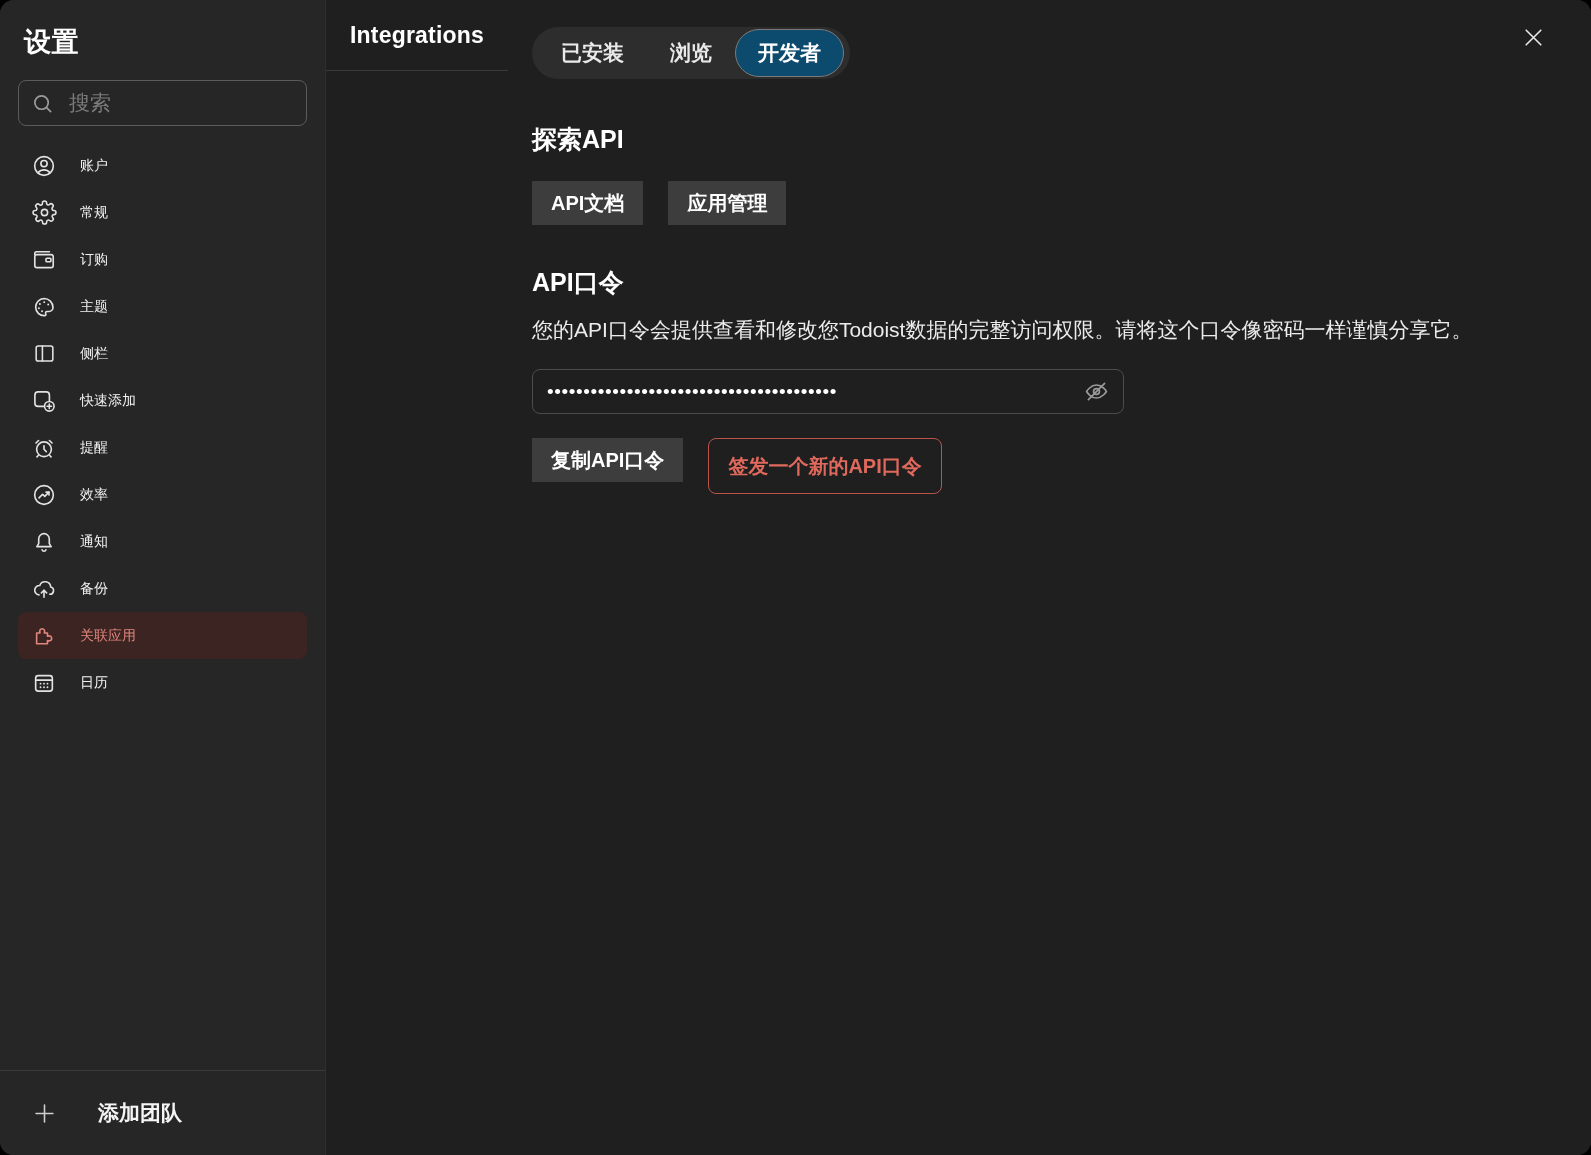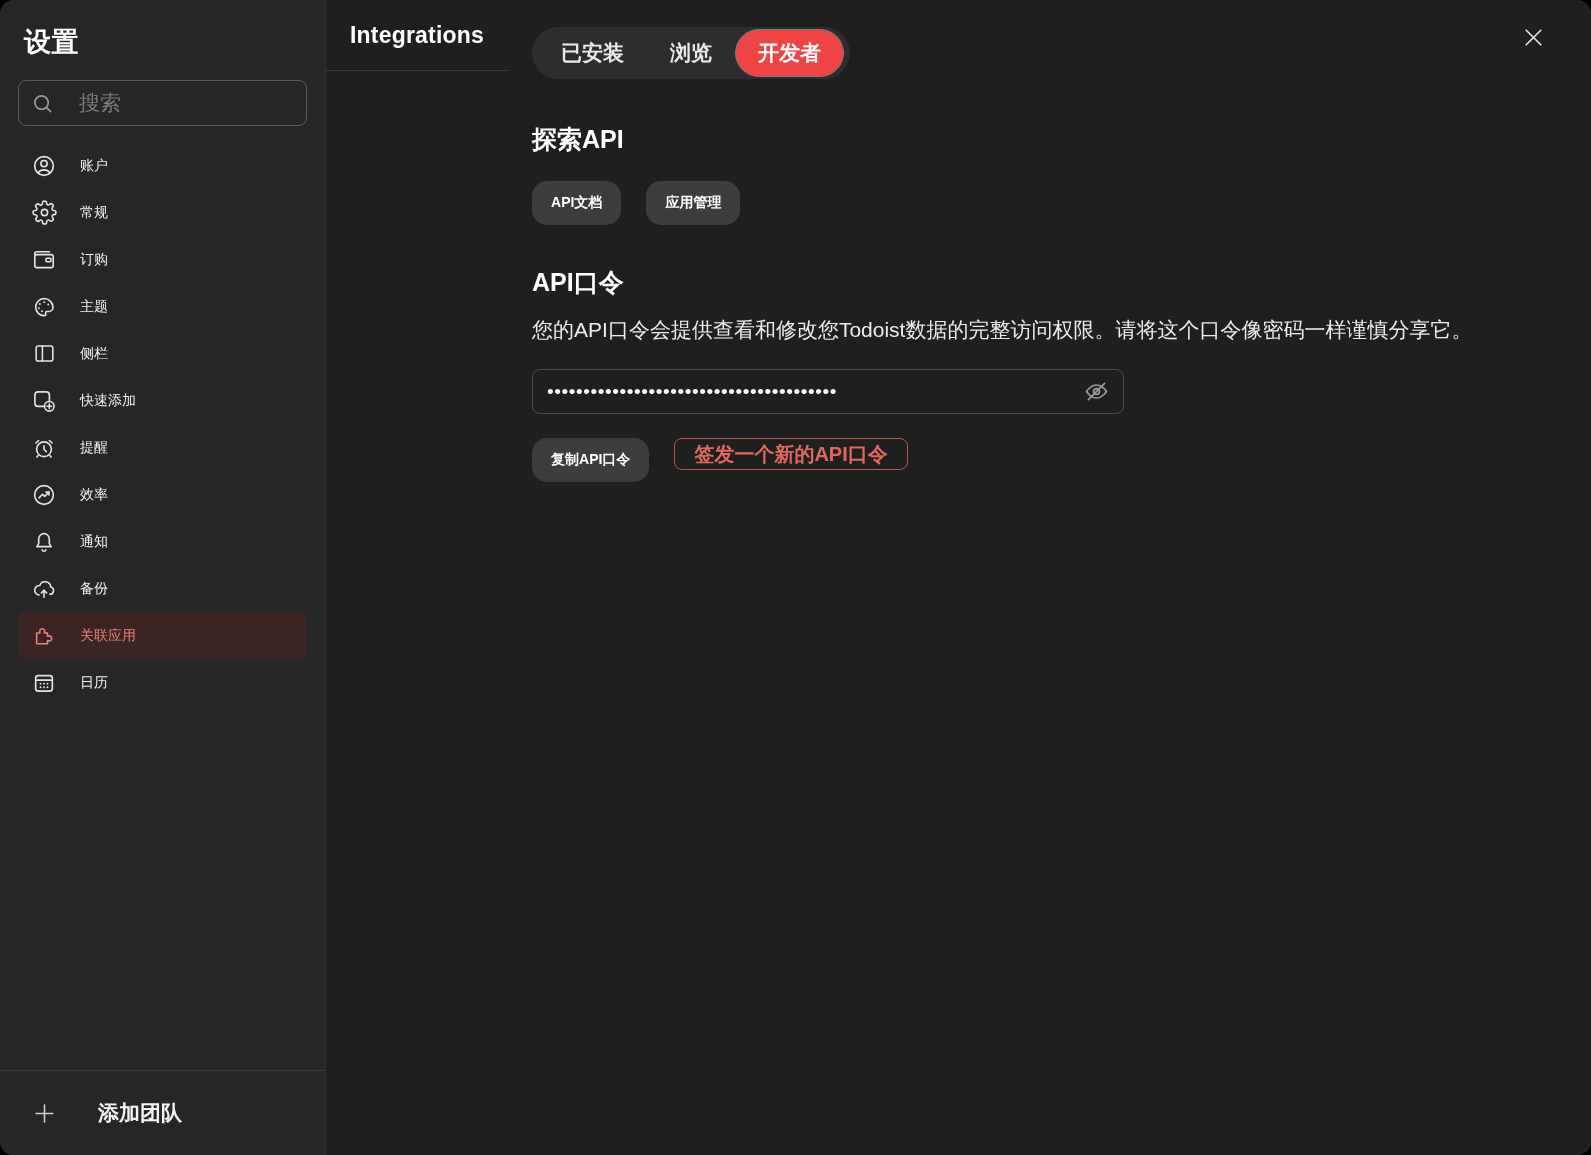--- a/index.html
+++ b/index.html
@@ -2,49 +2,49 @@
 <html><head>
 <meta charset="utf-8">
 <style>
   html,body{margin:0;padding:0;background:#000;}
   body{width:1591px;height:1155px;position:relative;font-family:"Liberation Sans","DejaVu Sans",sans-serif;-webkit-font-smoothing:antialiased;}
   .dialog{position:absolute;inset:0;border-radius:14px;overflow:hidden;display:flex;background:#1f1f1f;}
 
   
   .sidebar{width:326px;min-width:326px;background:#262626;display:flex;flex-direction:column;border-right:1px solid #2e2e2e;box-sizing:border-box;}
   .sidebar-title{color:#ffffff;font-size:27px;font-weight:700;padding:24px 24px 0 24px;letter-spacing:.5px;}
-  .search-box{margin:20px 18px 14px 18px;height:44px;border:1px solid #5b5b5b;border-radius:8px;display:flex;align-items:center;padding:0 12px;gap:23px;background:transparent;}
+  .search-box{margin:20px 18px 14px 18px;height:44px;border:1px solid #5b5b5b;border-radius:8px;display:flex;align-items:center;padding:0 12px;gap:13px;background:transparent;}
   .search-box svg{flex:none;}
   .search-input{background:transparent;border:none;outline:none;color:#eaeaea;font-size:21px;width:100%;font-family:inherit;}
   .search-input::placeholder{color:#7b7b7b;}
   .nav{padding:2px 18px;flex:1;overflow:hidden;}
   .nav-item{display:flex;align-items:center;gap:23px;height:47px;padding:0 13px;border-radius:8px;color:#f1f1f1;font-size:14px;cursor:pointer;box-sizing:border-box;}
   .nav-item .ic{display:flex;align-items:center;justify-content:center;width:26px;height:26px;color:#e3e3e3;}
   .nav-item.selected{background:#3b2422;color:#e2857c;}
   .nav-item.selected .ic{color:#e2857c;}
   .sidebar-footer{border-top:1px solid #3b3b3b;height:85px;display:flex;align-items:center;padding:0 31px;gap:40px;color:#f5f5f5;font-size:21px;font-weight:700;cursor:pointer;box-sizing:border-box;background:#262626;}
   .sidebar-footer .ic{color:#cfcfcf;display:flex;}
 
   
   .main{flex:1;display:flex;flex-direction:row;position:relative;background:#1f1f1f;}
   .main-header{height:71px;min-height:71px;border-bottom:1px solid #3a3a3a;display:flex;align-items:center;padding:0 24px;box-sizing:border-box;}
   .main-title{color:#ffffff;font-size:23px;font-weight:700;letter-spacing:.2px;}
   .close-btn{position:absolute;top:21px;right:42px;width:32px;height:32px;display:flex;align-items:center;justify-content:center;cursor:pointer;color:#e9e9e9;background:none;border:none;padding:0;}
   .content{padding:27px 24px;}
 
   .tabs{display:inline-flex;align-items:center;background:#2d2d2d;border-radius:26px;height:52px;padding:17px 6px;box-sizing:border-box;}
   .tab{border:none;background:transparent;color:#e9e9e9;font-size:21px;font-weight:700;padding:0 23px;height:52px;border-radius:26px;cursor:pointer;font-family:inherit;display:flex;align-items:center;box-sizing:border-box;}
-  .tab.selected{background:#ef4444;border:1px solid #7a7a7a;height:48px;margin:2px 0;padding:0 22px;color:#ffffff;}
+  .tab.selected{background:#0c4a6e;border:1px solid #7a7a7a;height:48px;margin:2px 0;padding:0 22px;color:#ffffff;}
 
   .section-heading{color:#ffffff;font-size:25px;font-weight:700;margin:44px 0 0 0;}
   .section-desc{color:#ececec;font-size:21px;margin:17px 0 0 0;line-height:1.3;}
 
   .btn-row{display:flex;gap:25px;margin-top:25px;}
-  .btn-gray{background:#3d3d3d;color:#ffffff;border:none;border-radius:15px;height:44px;padding:0 19px;font-size:14px;font-weight:700;font-family:inherit;cursor:pointer;display:flex;align-items:center;}
-  .btn-outline-red{background:transparent;color:#e0695d;border:1px solid #b9544b;border-radius:8px;height:32px;padding:0 19px;font-size:20px;font-weight:700;font-family:inherit;cursor:pointer;display:flex;align-items:center;box-sizing:border-box;}
+  .btn-gray{background:#3d3d3d;color:#ffffff;border:none;border-radius:0;height:44px;padding:0 19px;font-size:20px;font-weight:700;font-family:inherit;cursor:pointer;display:flex;align-items:center;}
+  .btn-outline-red{background:transparent;color:#e0695d;border:1px solid #b9544b;border-radius:8px;height:56px;padding:0 19px;font-size:20px;font-weight:700;font-family:inherit;cursor:pointer;display:flex;align-items:center;box-sizing:border-box;}
 
   .token-field{margin-top:26px;width:592px;height:45px;border:1px solid #4c4c4c;border-radius:8px;display:flex;align-items:center;padding:0 13px 0 14px;box-sizing:border-box;background:transparent;}
   .token-input{flex:1;background:transparent;border:none;outline:none;color:#ffffff;font-size:19px;letter-spacing:.6px;font-family:inherit;padding:0;}
   .eye-btn{background:none;border:none;padding:0;cursor:pointer;color:#9a9a9a;display:flex;align-items:center;}
 </style>
 </head>
 <body>
 
 <div class="dialog">
 

